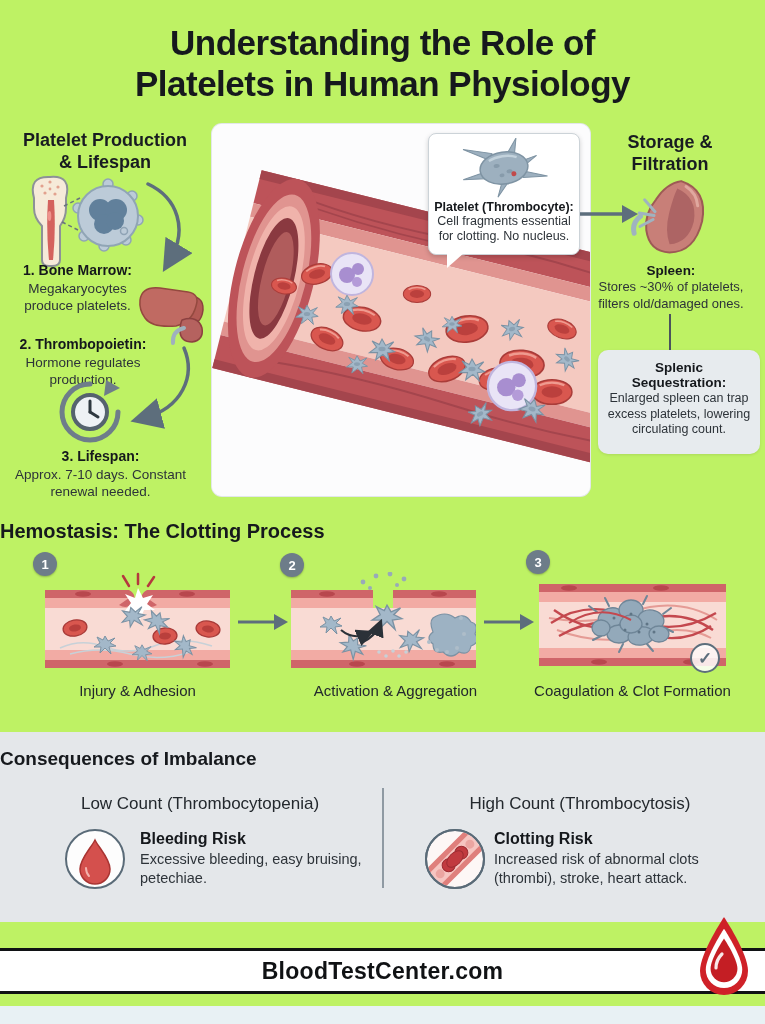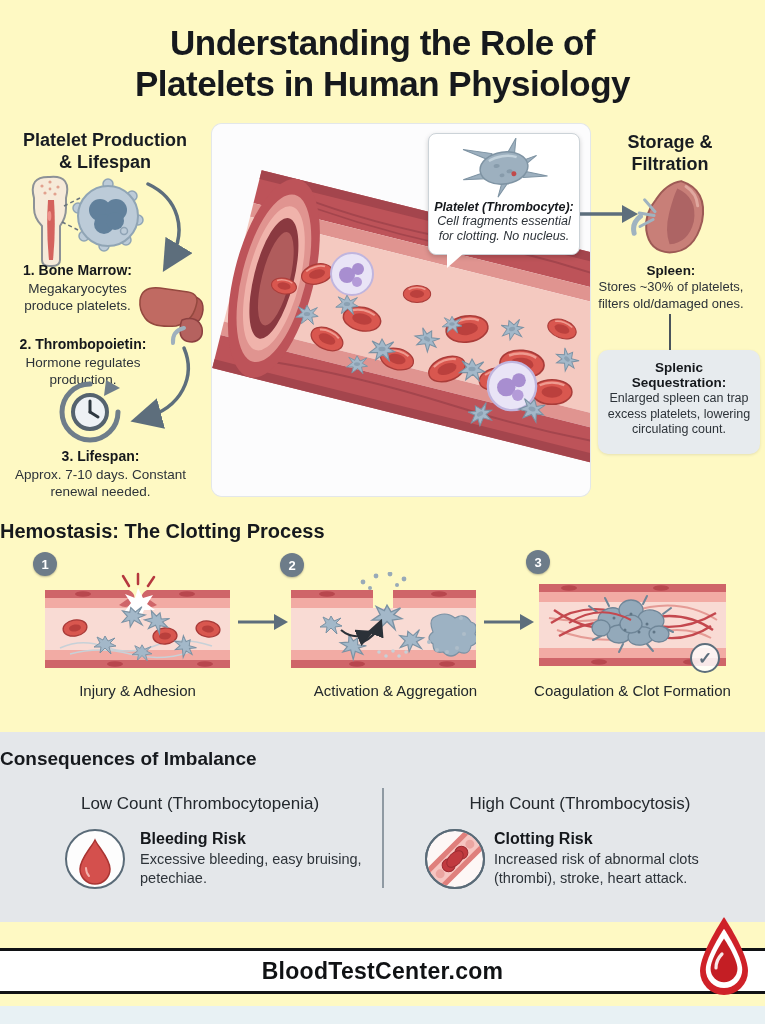--- a/index.html
+++ b/index.html
@@ -1,31 +1,31 @@
 <!DOCTYPE html>
 <html><head>
 <meta charset="utf-8">
 <style>
   * { margin:0; padding:0; box-sizing:border-box; }
   body { background:#cfd6db; }
   .page {
     position:relative; width:765px; height:1024px; overflow:hidden;
-    background:#fef9c3;
+    background:#bef264;
     font-family:"Liberation Sans", sans-serif;
     color:#2d3339;
   }
   .abs { position:absolute; }
   .title {
     top:22px; left:0; width:765px; text-align:center;
     font-size:35px; font-weight:bold; line-height:1.18; color:#16191d; letter-spacing:-0.5px;
   }
   .col-heading { font-weight:bold; font-size:18px; line-height:1.22; color:#181c21; text-align:center; }
   .step-text { text-align:center; font-size:13.5px; line-height:1.28; color:#2d3339; }
   .step-label { display:block; font-weight:bold; font-size:14px; color:#15181c; }
-  .vessel-box { left:212px; top:124px; width:378px; height:372px; background:#fcfcfd; border-radius:10px; box-shadow:0 0 0 1px #e3e7ea;font-style:italic; }
+  .vessel-box { left:212px; top:124px; width:378px; height:372px; background:#fcfcfd; border-radius:10px; box-shadow:0 0 0 1px #e3e7ea; }
   .callout {
     left:216px; top:9px; width:152px; background:#ffffff; border:1px solid #ccd3d8;
     border-radius:8px; padding:4px 5px 9px 5px; box-shadow:0 2px 5px rgba(0,0,0,.18);
   }
   .callout .tail {
     position:absolute; left:18px; bottom:-14px; width:0; height:0;
     border-top:15px solid #ffffff; border-right:17px solid transparent;
   }
   .callout-label { font-weight:bold; font-size:12.5px; color:#15181c; text-align:center; margin-top:2px; }
   .callout-text { font-size:12.5px; line-height:1.22; color:#2d3339; text-align:center; }

